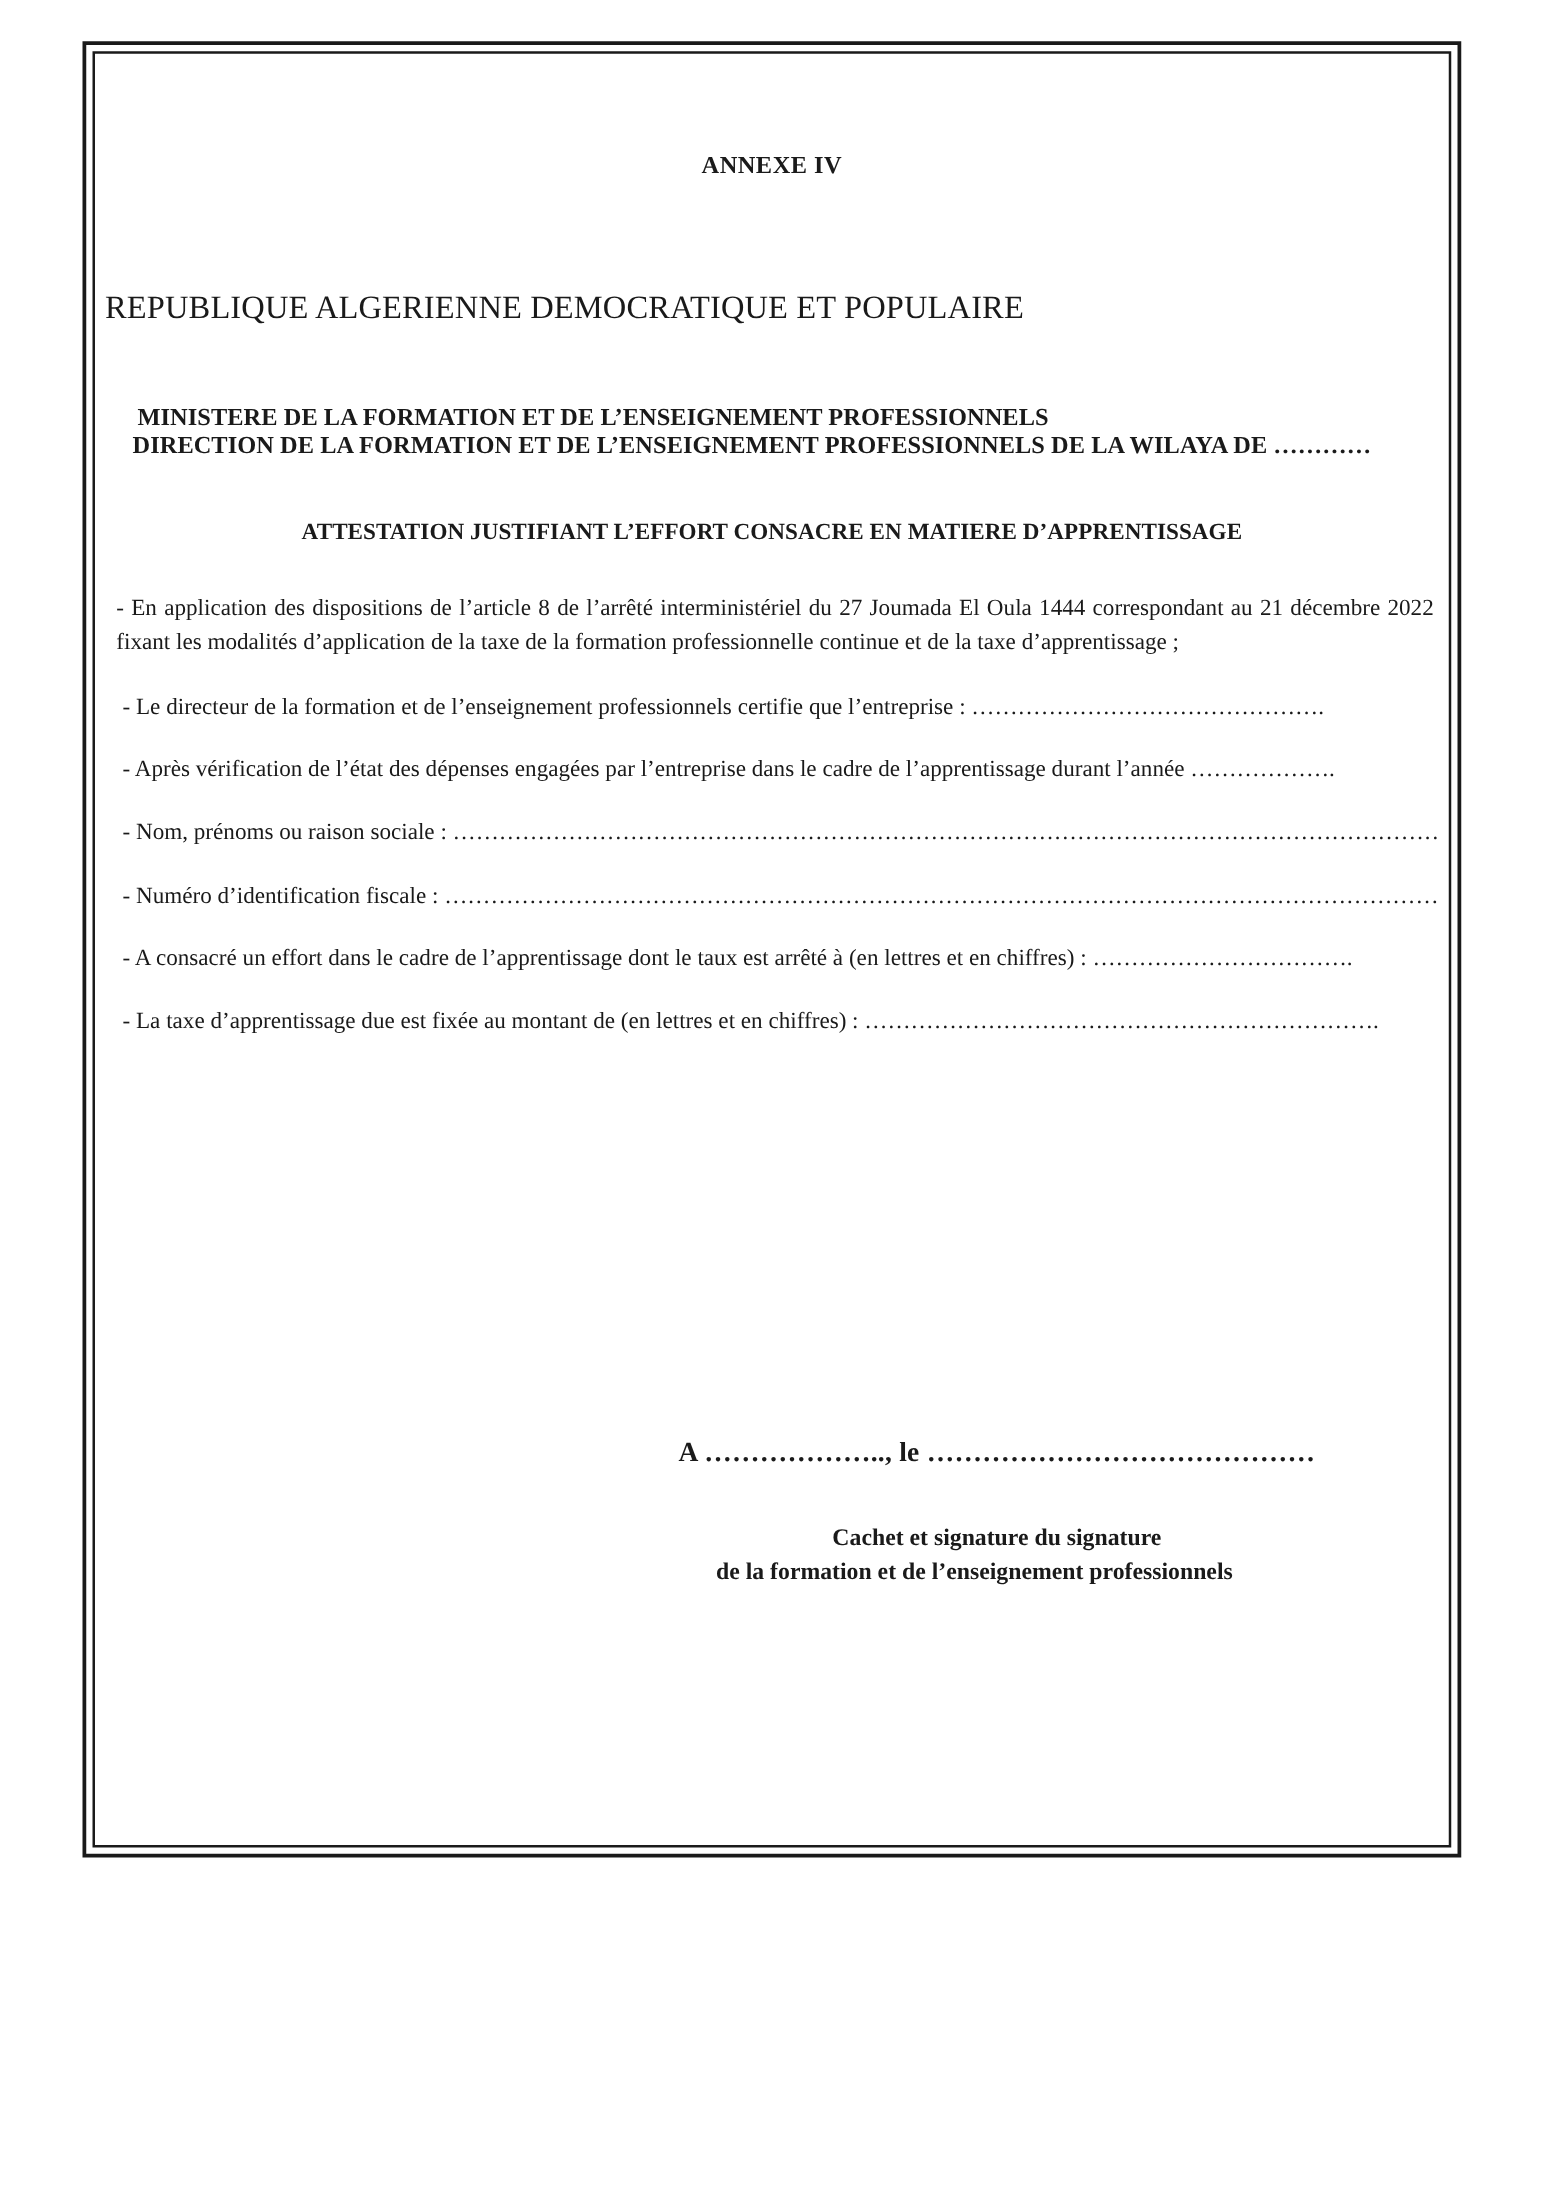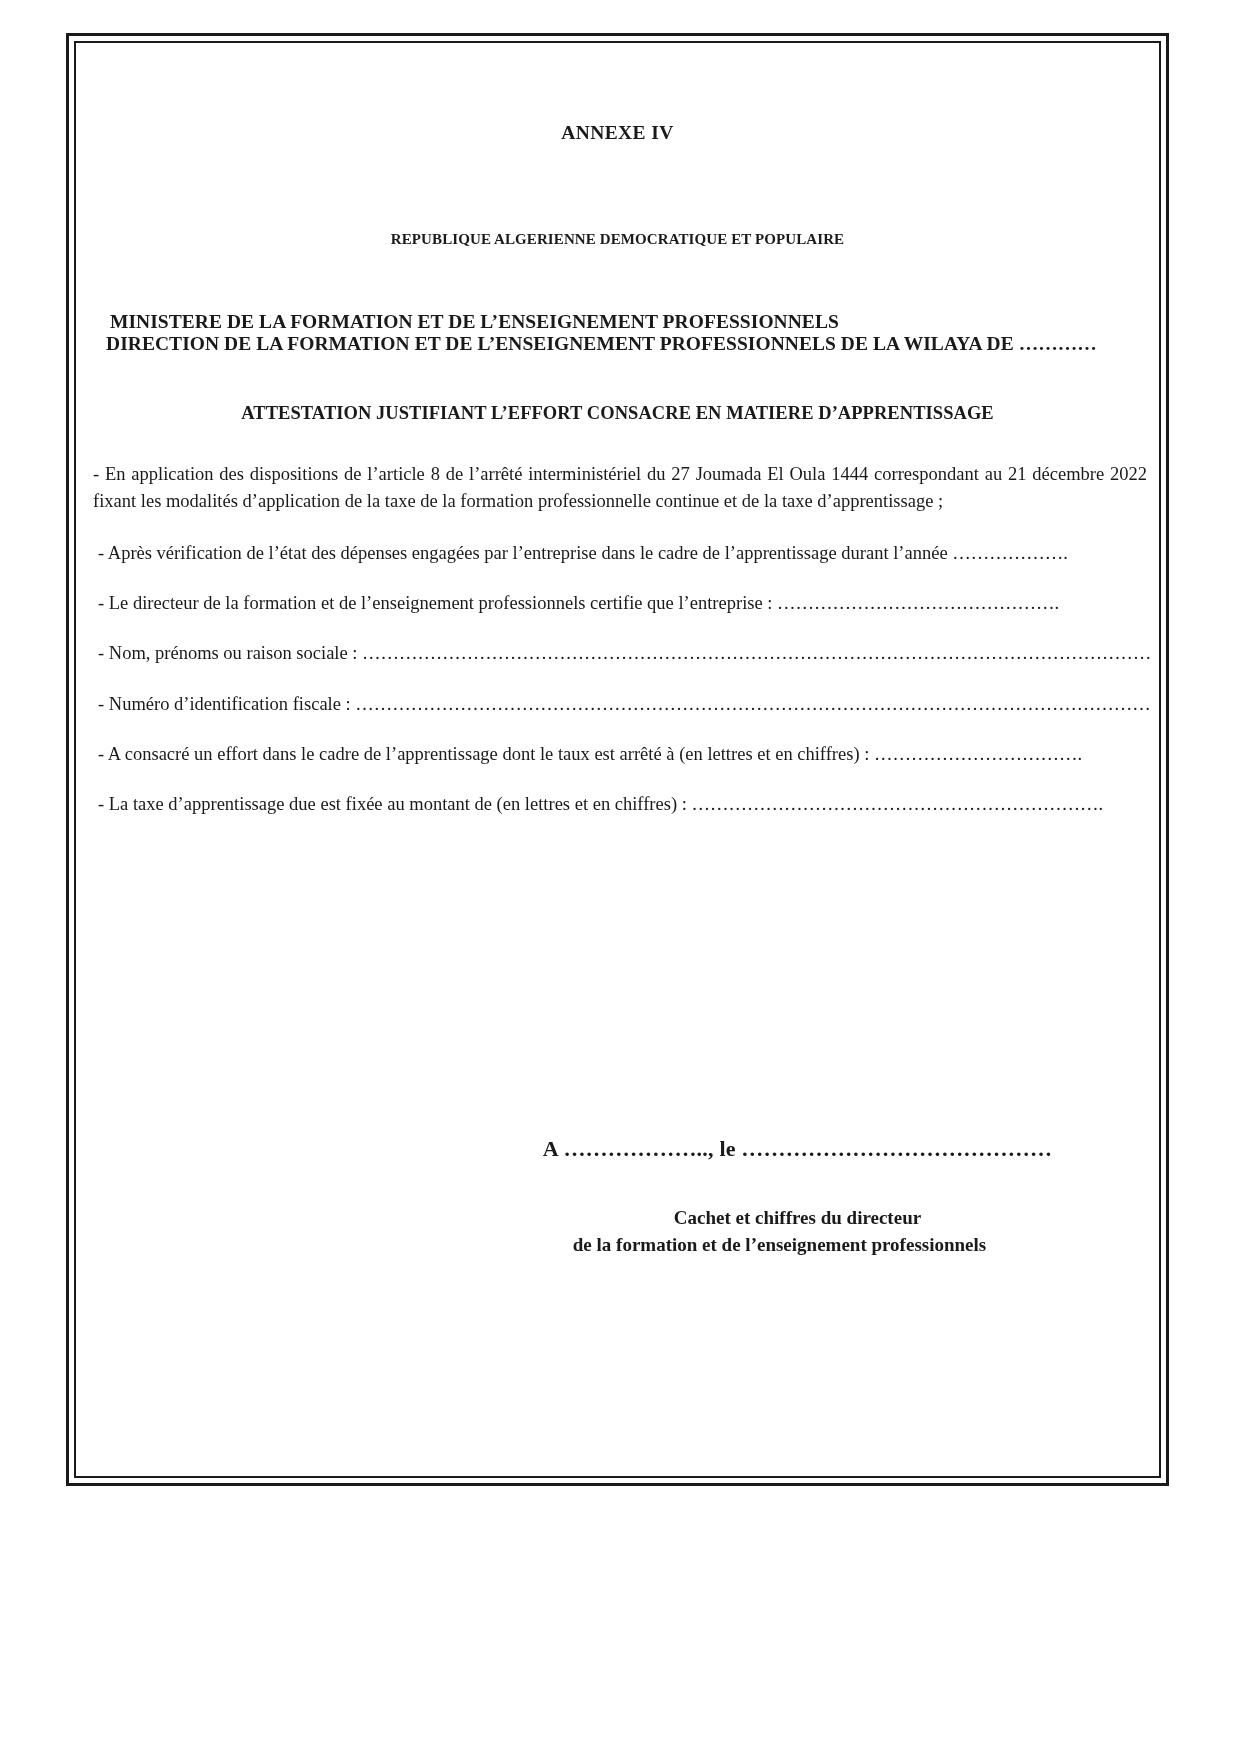--- a/index.html
+++ b/index.html
@@ -49,23 +49,23 @@
 
   
   .annexe-title {
     text-align: center;
     font-weight: bold;
     font-size: 19.5px;
     letter-spacing: 0.4px;
     margin-top: 72px;
   }
   .republic-title {
-    text-align: center;
-    font-weight: bold;
-    font-size: 15px;
+    text-align: left;
+    font-weight: normal;
+    font-size: 26px;
     letter-spacing: 0.1px;
     margin-top: 87px;
   }
   .ministry-title {
     text-align: left;
     font-weight: bold;
     font-size: 19.5px;
     margin-top: 63px;
     padding-left: 26px;
     letter-spacing: 0.05px;
@@ -148,29 +148,29 @@
 
   <div class="ministry-title">MINISTERE DE LA FORMATION ET DE L’ENSEIGNEMENT PROFESSIONNELS</div>
 
   <div class="direction-title">DIRECTION DE LA FORMATION ET DE L’ENSEIGNEMENT PROFESSIONNELS DE LA WILAYA DE …………</div>
 
   <div class="attestation-title">ATTESTATION JUSTIFIANT L’EFFORT CONSACRE EN MATIERE D’APPRENTISSAGE</div>
 
   <p class="intro-paragraph">- En application des dispositions de l’article 8 de l’arrêté interministériel du 27 Joumada El Oula 1444 correspondant au 21 décembre 2022 fixant les modalités d’application de la taxe de la formation professionnelle continue et de la taxe d’apprentissage ;</p>
 
   <ul class="clause-list">
+    <li class="clause-item">- Le directeur de la formation et de l’enseignement professionnels certifie que l’entreprise : ……………………………………….</li>
     <li class="clause-item">- Après vérification de l’état des dépenses engagées par l’entreprise dans le cadre de l’apprentissage durant l’année ……………….</li>
-    <li class="clause-item">- Le directeur de la formation et de l’enseignement professionnels certifie que l’entreprise : ……………………………………….</li>
     <li class="clause-item">- Nom, prénoms ou raison sociale : ……………………………………………………………………………………………………………………….</li>
     <li class="clause-item">- Numéro d’identification fiscale : ……………………………………………………………………………………………………………………….</li>
     <li class="clause-item">- A consacré un effort dans le cadre de l’apprentissage dont le taux est arrêté à (en lettres et en chiffres) : …………………………….</li>
     <li class="clause-item">- La taxe d’apprentissage due est fixée au montant de (en lettres et en chiffres) : ………………………………………………………….</li>
   </ul>
 
   <div class="signature-area">
     <div class="place-date-line">A ……………….., le ……………………………………</div>
     <div class="signature-caption">
-      <span class="line1">Cachet et chiffres du directeur</span>
+      <span class="line1">Cachet et signature du signature</span>
       <span class="line2">de la formation et de l’enseignement  professionnels</span>
     </div>
   </div>
 
 </div>
 
 </body></html>

